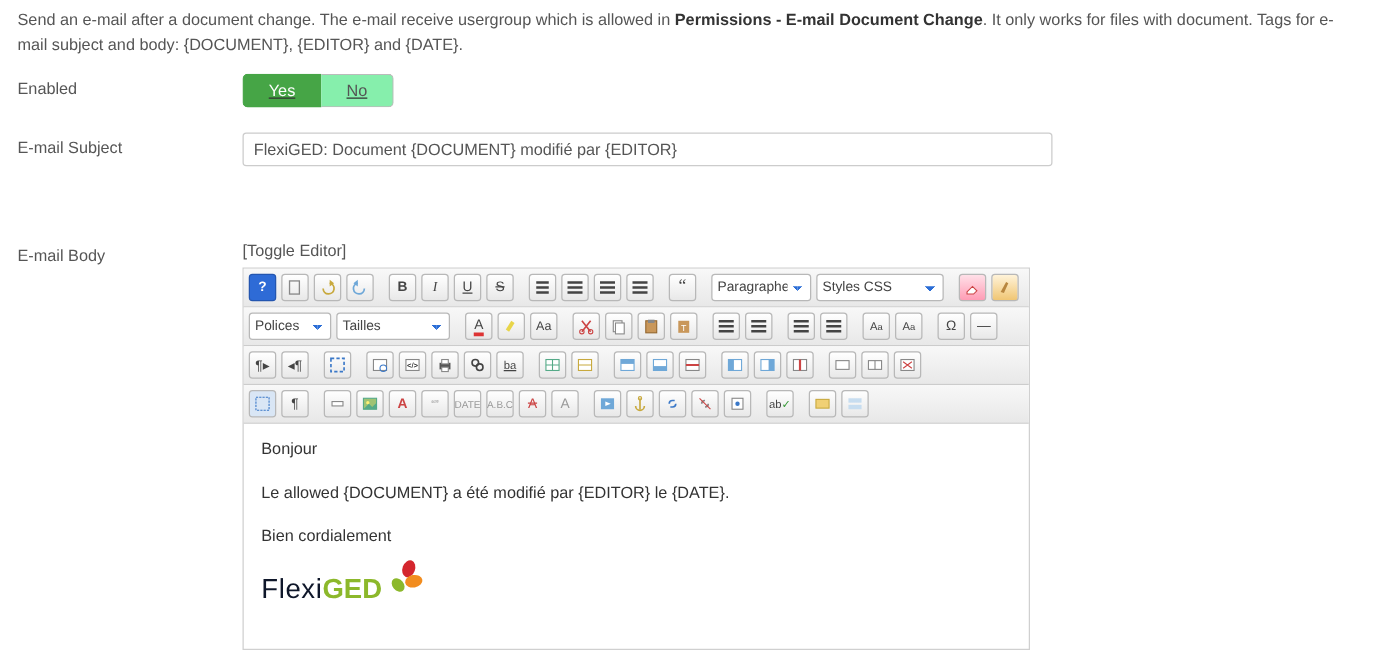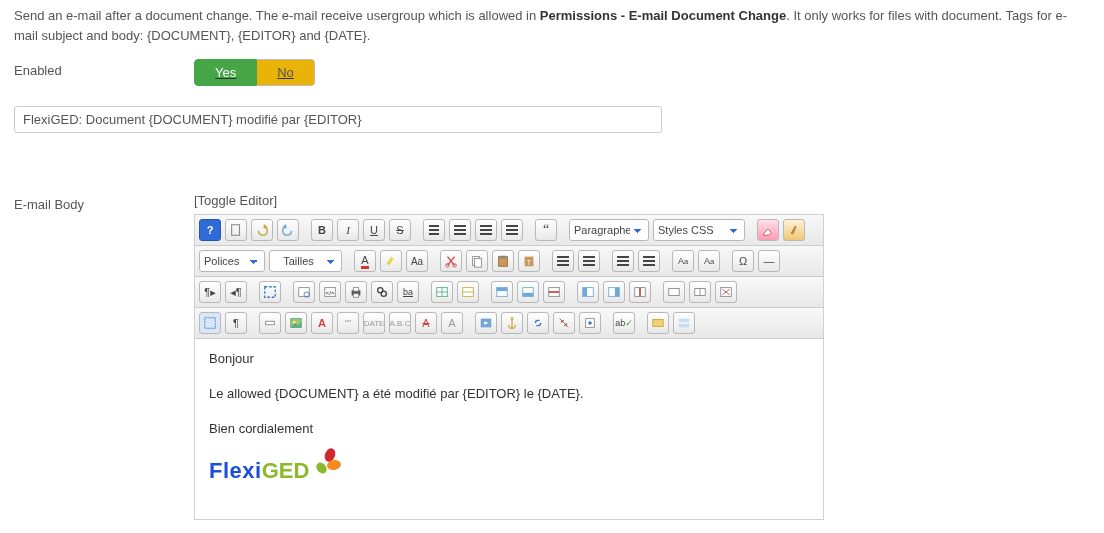--- a/index.html
+++ b/index.html
@@ -3,44 +3,44 @@
 <meta charset="utf-8">
 <style>
 * { box-sizing: border-box; margin: 0; padding: 0; }
 body { font-family: Arial, Helvetica, sans-serif; font-size: 13px; color: #333; background: #fff; padding: 6px 14px; width: 1104px; }
 .description { line-height: 1.5; margin-bottom: 14px; color: #555; }
 .description b { color: #333; }
 .form-row { display: flex; margin-bottom: 20px; align-items: flex-start; }
 .form-label { width: 180px; color: #555; padding-top: 4px; }
 .form-control { flex: 1; }
 .btn-group { display: inline-flex; border-radius: 4px; overflow: hidden; text-decoration: underline; }
-.btn { padding: 5px 20px; border: 1px solid #bbb; background: #eab308; cursor: pointer; font-size: 13px; color: #555; }
+.btn { padding: 5px 20px; border: 1px solid #bbb; background: #86efac; cursor: pointer; font-size: 13px; color: #555; }
 .btn.active { background: #46a546; color: #fff; border-color: #46a546; }
 .btn:first-child { border-top-left-radius: 4px; border-bottom-left-radius: 4px; }
 .btn:last-child { border-top-right-radius: 4px; border-bottom-right-radius: 4px; border-left: none; }
 .text-input { width: 648px; padding: 5px 8px; border: 1px solid #ccc; border-radius: 3px; font-size: 13px; color: #555; }
 .toggle-link { color: #555; font-size: 13px; display: inline-block; margin-bottom: 6px; }
 .editor-wrap { border: 1px solid #d0d0d0; width: 630px; background: #fff; }
 .toolbar { background: linear-gradient(#f8f8f8,#e8e8e8); border-bottom: 1px solid #ccc; padding: 4px; display: flex; flex-wrap: wrap; gap: 4px; align-items: center; }
 .toolbar:last-of-type { border-bottom: 1px solid #ccc; }
 .tb-btn { width: 22px; height: 22px; border: 1px solid #b8b8b8; background: linear-gradient(#fff,#e8e8e8); border-radius: 3px; display: inline-flex; align-items: center; justify-content: center; cursor: pointer; font-size: 11px; color: #444; position: relative; }
 .tb-btn.blue-help { background: #2e6bd6; color: #fff; font-weight: bold; border-color: #2456b0; }
 .tb-btn svg { width: 14px; height: 14px; }
 .tb-sep { width: 4px; }
 .tb-select { height: 22px; border: 1px solid #b8b8b8; background: #fff; font-size: 11px; padding: 0 18px 0 4px; border-radius: 3px; appearance: none; background-image: linear-gradient(45deg, transparent 50%, #2a6dd6 50%), linear-gradient(135deg, #2a6dd6 50%, transparent 50%); background-position: calc(100% - 10px) 9px, calc(100% - 6px) 9px; background-size: 4px 4px, 4px 4px; background-repeat: no-repeat; color: #444; }
 .tb-select.para { width: 80px; }
-.tb-select.styles { width: 92px; }
+.tb-select.styles { width: 102px; }
 .tb-select.fonts { width: 66px; }
-.tb-select.sizes { width: 73px; text-align: center; }
+.tb-select.sizes { width: 91px; }
 .eraser { background: linear-gradient(#ffe0e8,#ff9db5); }
 .brush { background: linear-gradient(#fff3d9,#f0c674); }
 .editor-body { position: relative; height: 180px; overflow-y: scroll; padding: 10px 14px; font-size: 13px; color: #333; line-height: 1.6; }
 .editor-body p { margin-bottom: 14px; }
 .logo { display: inline-flex; align-items: center; font-size: 22px; }
-.logo .flexi { color: #1d4ed8; font-weight: 700; letter-spacing: 0.5px; }
+.logo .flexi { color: #0f172a; font-weight: 400; letter-spacing: 0.5px; }
 .logo .ged { color: #8cb82b; font-weight: 600; }
 .logo .petals { display: inline-block; width: 30px; height: 30px; position: relative; margin-left: 2px; top: -10px; }
 .petal { position: absolute; width: 10px; height: 14px; border-radius: 50% 50% 50% 50%; }
 .p1 { background: #d4262e; top: 2px; left: 14px; transform: rotate(20deg); }
 .p2 { background: #f28c1e; top: 12px; left: 18px; transform: rotate(80deg); }
 .p3 { background: #8cb82b; top: 16px; left: 6px; transform: rotate(140deg); width: 9px; height: 12px; }
 
 .ln { display:inline-block; width:12px; height:2px; background:#444; box-shadow:0 4px 0 #444, 0 -4px 0 #444; }
 .lnl { display:inline-block; width:12px; height:2px; background:#444; box-shadow:0 4px 0 #444, 0 -4px 0 #444; }
 </style>
@@ -55,20 +55,21 @@
   <div class="form-label">Enabled</div>
   <div class="form-control">
     <div class="btn-group">
       <button class="btn active">Yes</button>
       <button class="btn">No</button>
     </div>
   </div>
 </div>
 
 <div class="form-row">
+  <div class="form-label">E-mail Subject</div>
   <div class="form-control">
     <input type="text" class="text-input" value="FlexiGED: Document {DOCUMENT} modifié par {EDITOR}" style="">
   </div>
 </div>
 
 <div style="height:40px"></div>
 
 <div class="form-row">
   <div class="form-label">E-mail Body</div>
   <div class="form-control">

